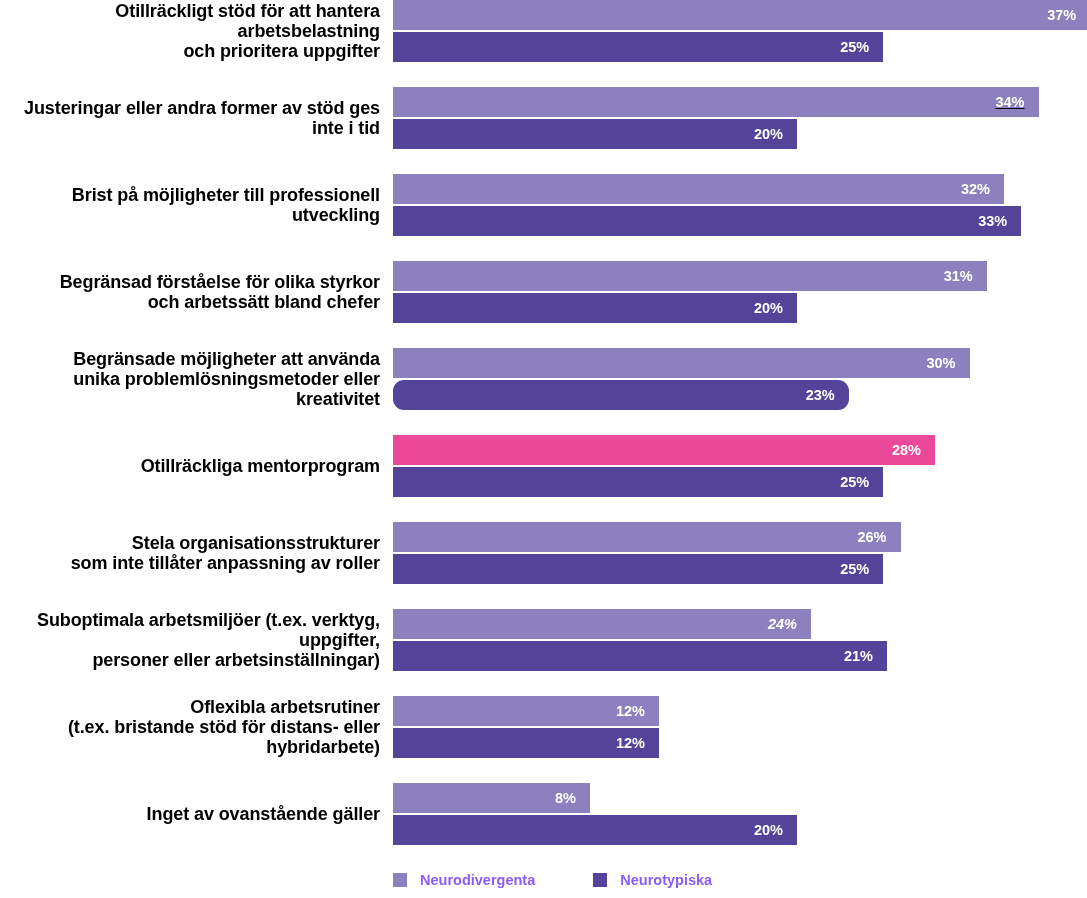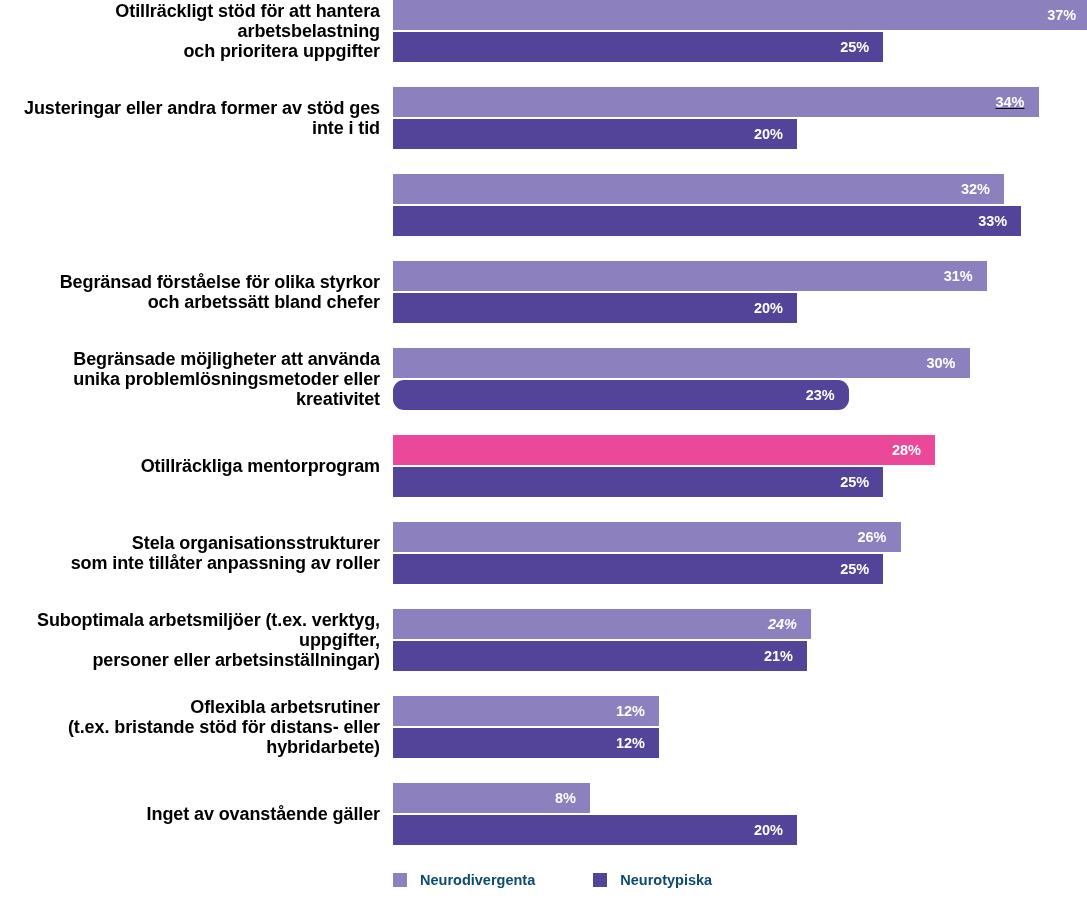--- a/index.html
+++ b/index.html
@@ -78,21 +78,21 @@
     gap: 13px;
   }
   .legend-swatch {
     width: 14px;
     height: 14px;
     display: block;
   }
   .legend-label {
     font-size: 14.5px;
     font-weight: bold;
-    color: #0c4a6e;
+    color: #8b5cf6;
     white-space: nowrap;
     text-align: center;
   }
 </style>
 </head>
 <body>
 
 <div id="chart-root">
   <div id="plot-area">
       <div class="row" style="top: 0px;">
@@ -112,20 +112,21 @@
         <div class="bars">
           <div class="bar bar-nd" style="width: 645.5px; background: rgb(140, 128, 191); text-decoration: underline;">
             <span class="bar-value">34%</span>
           </div>
           <div class="bar bar-nt" style="width: 404px; background: rgb(83, 67, 153);">
             <span class="bar-value">20%</span>
           </div>
         </div>
       </div>
       <div class="row" style="top: 174px;">
+        <div class="row-label">Brist på möjligheter till professionell utveckling</div>
         <div class="bars">
           <div class="bar bar-nd" style="width: 611px; background: rgb(140, 128, 191);">
             <span class="bar-value">32%</span>
           </div>
           <div class="bar bar-nt" style="width: 628.25px; background: rgb(83, 67, 153);">
             <span class="bar-value">33%</span>
           </div>
         </div>
       </div>
       <div class="row" style="top: 261px;">
@@ -175,21 +176,21 @@
           </div>
         </div>
       </div>
       <div class="row" style="top: 609px;">
         <div class="row-label">Suboptimala arbetsmiljöer (t.ex. verktyg, uppgifter,
 personer eller arbetsinställningar)</div>
         <div class="bars">
           <div class="bar bar-nd" style="width: 418px; background: rgb(140, 128, 191); font-style: italic;">
             <span class="bar-value">24%</span>
           </div>
-          <div class="bar bar-nt" style="width: 414px; background: rgb(83, 67, 153);">
+          <div class="bar bar-nt" style="width: 494px; background: rgb(83, 67, 153);">
             <span class="bar-value">21%</span>
           </div>
         </div>
       </div>
       <div class="row" style="top: 696px; padding-left: 43px;">
         <div class="row-label">Oflexibla arbetsrutiner
 (t.ex. bristande stöd för distans- eller hybridarbete)</div>
         <div class="bars">
           <div class="bar bar-nd" style="width: 266px; background: rgb(140, 128, 191);">
             <span class="bar-value">12%</span>

